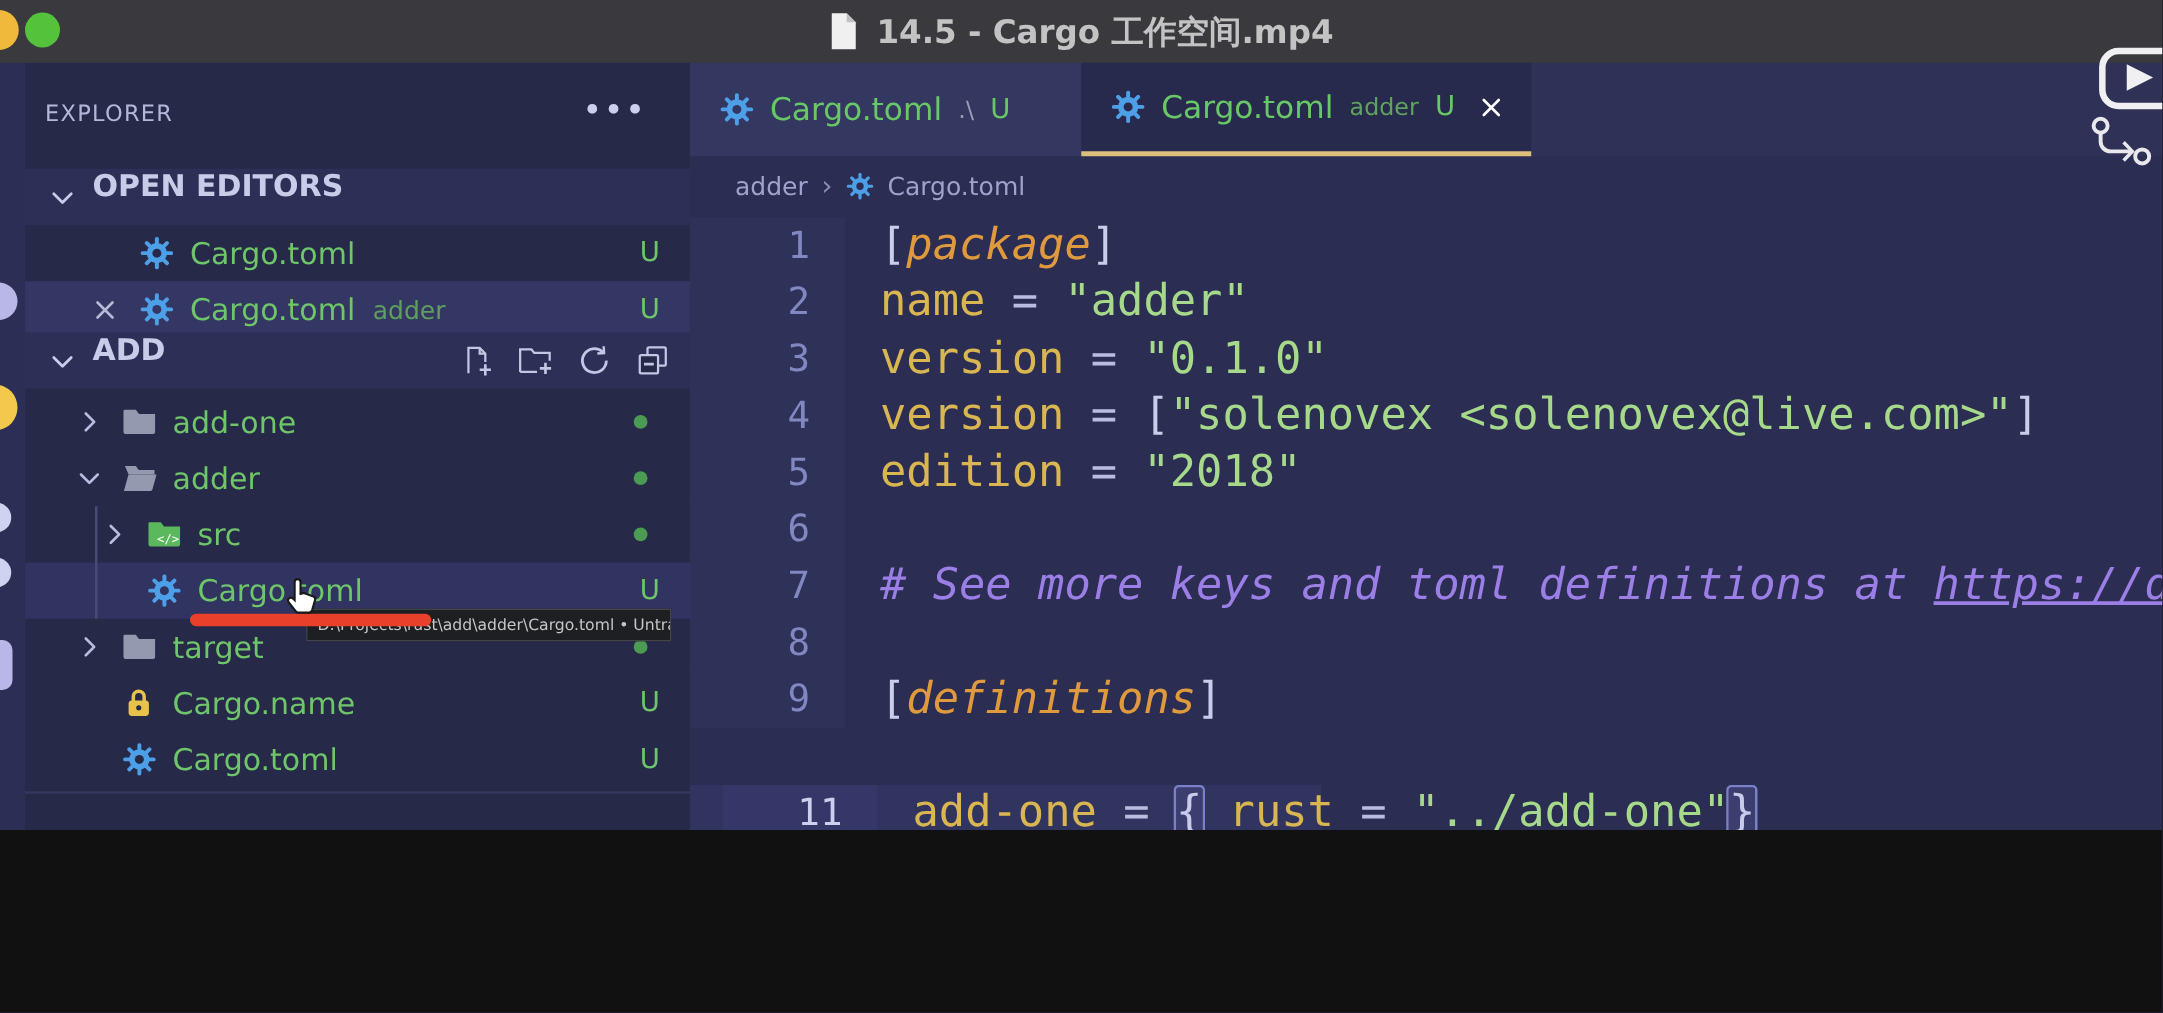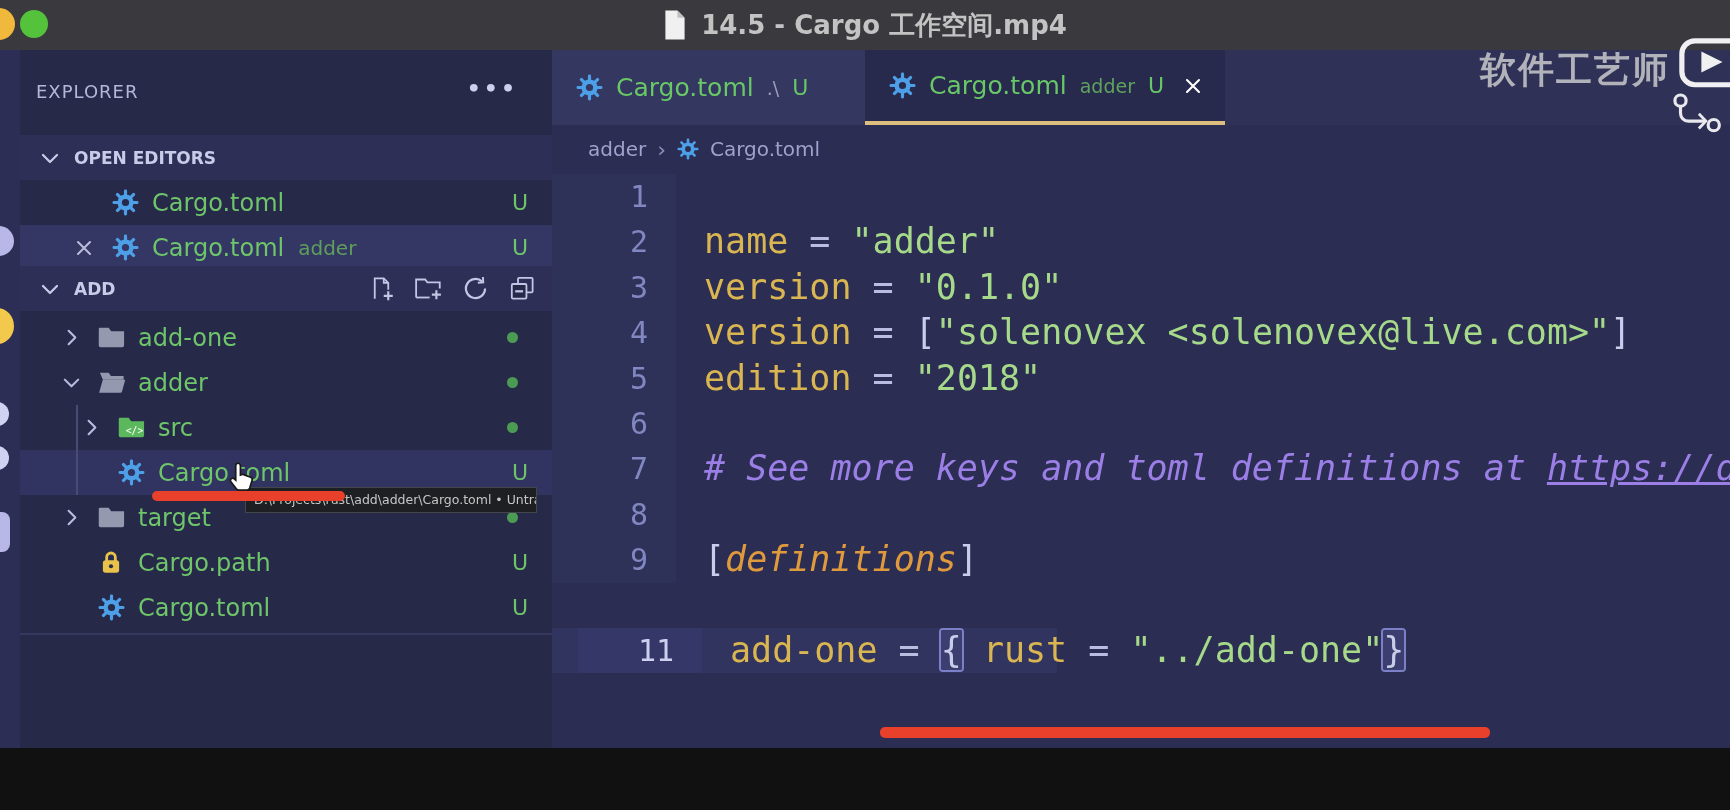--- a/index.html
+++ b/index.html
@@ -1,35 +1,35 @@
 <!DOCTYPE html>
 <html><head>
 <meta charset="utf-8">
 <style>
   html,body{margin:0;padding:0;background:#111;}
-  .frame{position:relative;width:1730px;height:748px;background:#404040;overflow:hidden;
+  .frame{position:relative;width:1730px;height:664px;background:#404040;overflow:hidden;
          font-family:"DejaVu Sans","Liberation Sans",sans-serif;}
   
   .titlebar{position:absolute;top:0;left:0;width:100%;height:50px;background:#3a3a3e;
             display:flex;align-items:center;justify-content:center;z-index:3;}
   .tl{position:absolute;border-radius:50%;}
   .tl-yellow{left:-17px;top:8px;width:32px;height:32px;background:#f0b93b;}
   .tl-green{left:20px;top:10px;width:28px;height:28px;background:#55c23c;}
   .title-wrap{display:flex;gap:14px;align-items:center;}
   .title-text{color:#c3c3c3;font-size:26px;font-weight:bold;}
   
   .activity-strip{position:absolute;left:0;top:50px;width:20px;height:760px;background:#2c2e55;overflow:hidden;z-index:2;}
   .p-ic{position:absolute;border-radius:50%;}
   
   .sidebar{position:absolute;left:20px;top:50px;width:532px;height:760px;background:#272949;z-index:2;}
   .explorer-header{position:absolute;top:18px;left:0;width:100%;height:46px;display:flex;align-items:center;}
   .explorer-title{margin-left:16px;color:#b3b7da;font-size:18px;letter-spacing:1px;}
   .more{position:absolute;right:34px;top:8px;color:#ccd0ee;font-size:22px;font-weight:bold;letter-spacing:3px;cursor:pointer;}
-  .section-header{position:absolute;left:0;width:100%;height:45px;background:#2d2f56;display:flex;align-items:center;
-                  color:#c9cce9;font-weight:bold;font-size:17px;}
+  .section-header{position:absolute;left:0;width:100%;height:45px;background:#2d2f56;display:flex;
+                  color:#c9cce9;font-weight:bold;font-size:24px;}
   .section-header .chev{margin-left:18px;margin-right:12px;display:flex;align-items:center;}
   .header-actions{position:absolute;right:16px;top:0;height:45px;display:flex;gap:20px;align-items:center;}
   .header-actions span{display:flex;align-items:center;cursor:pointer;}
   .row{position:absolute;left:0;width:100%;height:45px;display:flex;align-items:center;box-sizing:border-box;}
   .row .slot-close{width:40px;display:flex;align-items:center;}
   .row .ficon{width:40px;display:flex;align-items:center;flex:none;}
   .row .chevslot{width:38px;display:flex;align-items:center;flex:none;}
   .fname{color:#6ec56a;font-size:24px;white-space:nowrap;}
   .hint{color:#5f9f5d;font-size:20px;margin-left:14px;}
   .badge{position:absolute;right:24px;color:#6ec56a;font-size:22px;}
@@ -278,21 +278,21 @@
         </div>
         <div class="row" style="top: 490px; padding-left: 40px;">
           <span class="chevslot"></span>
           <span class="ficon">
             <svg width="26" height="27" viewBox="0 0 24 24">
               <rect x="4.5" y="10" width="15" height="11.5" rx="2.5" fill="#e8c24a"></rect>
               <path d="M8 10.5V7.2a4 4 0 0 1 8 0v3.3" stroke="#e8c24a" stroke-width="2.6" fill="none"></path>
               <circle cx="12" cy="15.5" r="1.9" fill="#272949"></circle>
             </svg>
           </span>
-          <span class="fname">Cargo.path</span>
+          <span class="fname">Cargo.name</span>
           <span class="badge">U</span>
         </div>
         <div class="row" style="top: 535px; padding-left: 40px;">
           <span class="chevslot"></span>
           <span class="ficon">
             <svg width="27" height="27" viewBox="0 0 24 24">
               <g fill="#4da0e8">
                 <rect x="10.6" y="0.5" width="2.8" height="23" rx="1.2"></rect>
                 <rect x="10.6" y="0.5" width="2.8" height="23" rx="1.2" transform="rotate(45 12 12)"></rect>
                 <rect x="10.6" y="0.5" width="2.8" height="23" rx="1.2" transform="rotate(90 12 12)"></rect>
@@ -363,39 +363,38 @@
               <rect x="10.6" y="0.5" width="2.8" height="23" rx="1.2" transform="rotate(90 12 12)"></rect>
               <rect x="10.6" y="0.5" width="2.8" height="23" rx="1.2" transform="rotate(135 12 12)"></rect>
               <circle cx="12" cy="12" r="7.2"></circle>
             </g>
             <circle cx="12" cy="12" r="3.2" fill="#2b2d52"></circle>
           </svg>
       </span>
       <span>Cargo.toml</span>
     </div>
     <div class="code" id="code">
-        <div class="cline"><span class="gut">1</span></div>
+        <div class="cline"><span class="gut">1</span><span class="ctext"><span class="tk-punct">[</span><span class="tk-section">package</span><span class="tk-punct">]</span></span></div>
         <div class="cline"><span class="gut">2</span><span class="ctext"><span class="tk-key">name</span><span class="tk-op"> = </span><span class="tk-str">"adder"</span></span></div>
         <div class="cline"><span class="gut">3</span><span class="ctext"><span class="tk-key">version</span><span class="tk-op"> = </span><span class="tk-str">"0.1.0"</span></span></div>
         <div class="cline"><span class="gut">4</span><span class="ctext"><span class="tk-key">version</span><span class="tk-op"> = </span><span class="tk-punct">[</span><span class="tk-str">"solenovex &lt;solenovex@live.com&gt;"</span><span class="tk-punct">]</span></span></div>
         <div class="cline"><span class="gut">5</span><span class="ctext"><span class="tk-key">edition</span><span class="tk-op"> = </span><span class="tk-str">"2018"</span></span></div>
         <div class="cline"><span class="gut">6</span><span class="ctext"></span></div>
         <div class="cline"><span class="gut">7</span><span class="ctext"><span class="tk-comment"># See more keys and toml definitions at </span><span class="tk-comment-link">https://d</span></span></div>
         <div class="cline"><span class="gut">8</span><span class="ctext"></span></div>
         <div class="cline"><span class="gut">9</span><span class="ctext"><span class="tk-punct">[</span><span class="tk-section">definitions</span><span class="tk-punct">]</span></span></div>
         <div class="cline"><span class="ctext"></span></div>
         <div class="cline current"><span class="gut">11</span><span class="ctext"><span class="tk-key">add-one</span><span class="tk-op"> = </span><span class="tk-brace">{</span><span class="tk-key"> rust </span><span class="tk-op">= </span><span class="tk-str">"../add-one"</span><span class="tk-brace">}</span></span></div>
       </div>
   </div>
 
   <div class="tooltip">D:\Projects\rust\add\adder\Cargo.toml • Untracked</div>
   <div class="red-line red-line-sidebar"></div>
   <div class="red-line red-line-editor"></div>
 
-  <div class="watermark-text">软件工艺师</div>
   <div class="watermark-logo">
     <span>
       <svg width="90" height="52" viewBox="0 0 54 32">
           <rect x="14" y="3" width="40" height="27" rx="8" fill="none" stroke="#f0f0f2" stroke-width="3.2"></rect>
           <path d="M26 9.5l13 6.5-13 6.5z" fill="#f0f0f2"></path>
         </svg>
     </span>
     <span style="margin-left:12px;margin-top:-4px;">
       <svg width="56" height="48" viewBox="0 0 32 27" fill="none" stroke="#e8e8ee" stroke-width="1.8">
           <circle cx="6" cy="7" r="3.2"></circle>

